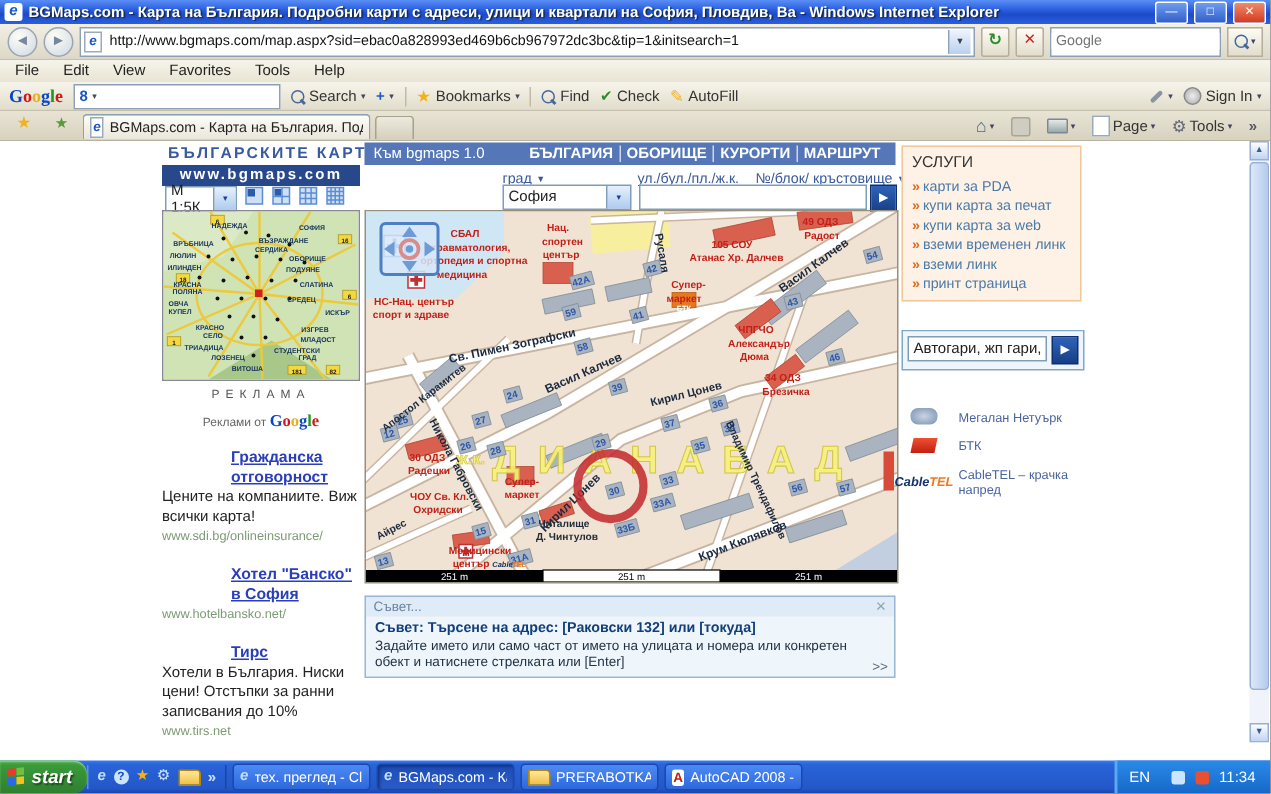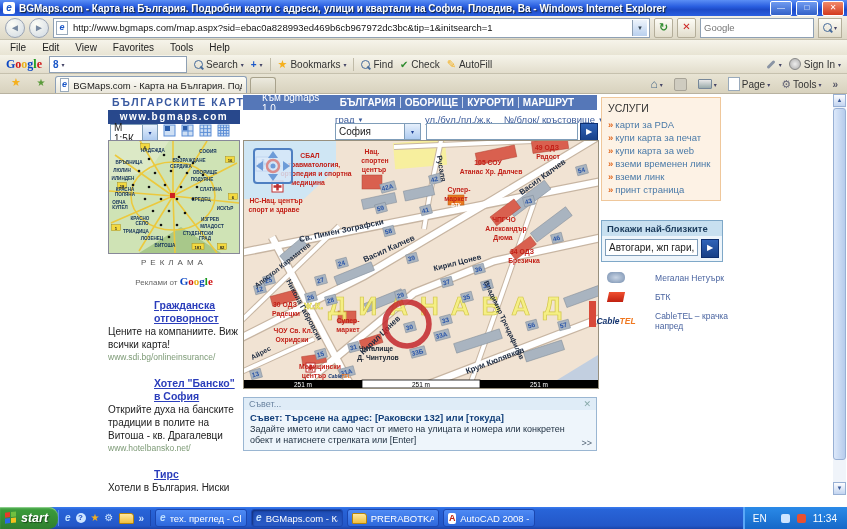--- a/index.html
+++ b/index.html
@@ -89,21 +89,21 @@
   .gear{color:#667;font-size:11px;}
   .chev{color:#556;font-weight:bold;}
   
   .page{position:absolute;left:0;top:93px;width:847px;height:401px;background:#fff;
     overflow:hidden;border-top:1px solid #b8b2a0;}
   .brandtop{position:absolute;left:112px;top:2px;width:128px;color:#3a5aa0;font-weight:bold;
     font-size:10.5px;letter-spacing:1.5px;white-space:nowrap;}
   .brandbar{position:absolute;left:108px;top:16px;width:132px;height:14px;background:#28488c;
     color:#fff;font-weight:bold;letter-spacing:1.5px;text-align:center;line-height:14px;}
   .topbar{position:absolute;left:243px;top:1px;width:354px;height:15px;background:#5577b8;
-    color:#fff;display:flex;align-items:center;padding:0 19px;box-sizing:border-box;}
+    color:#fff;display:flex;align-items:center;padding:0 6px;box-sizing:border-box;}
   .topbar .nav{margin-left:auto;display:flex;font-weight:bold;}
   .topbar .nav span{padding:0 4px;}
   .topbar .nav span + span{border-left:1px solid #cdd8ec;}
   .fieldlabel{position:absolute;color:#3a5a9a;font-size:9.5px;display:flex;gap:3px;
     align-items:center;}
   .xpselect{position:absolute;height:17px;background:#fff;border:1px solid #7f9db9;
     display:flex;align-items:center;box-sizing:border-box;font-size:10px;padding-left:3px;}
   .xpselect .dd{margin-left:auto;width:15px;align-self:stretch;
     background:linear-gradient(#e6f0fc,#aecbf0);border-left:1px solid #7f9db9;
     display:flex;align-items:center;justify-content:center;font-size:6px;color:#1c3f94;}
@@ -126,21 +126,21 @@
     border:1px solid #efc79b;padding:4px 6px;box-sizing:border-box;}
   .services .hd{color:#333;font-size:10.5px;margin-bottom:4px;}
   .svc{color:#4a7aa8;font-size:9.5px;line-height:13px;display:flex;gap:2px;}
   .svc .b{color:#e06820;font-weight:bold;}
   .nearest{position:absolute;left:601px;top:126px;width:120px;border:1px solid #7fa8c8;}
   .nearest .hd{background:#c8e0f0;color:#1a3a5a;font-weight:bold;padding:2px 5px;font-size:9.5px;}
   .nearest .row{display:flex;padding:3px;gap:3px;background:#eef5fb;}
   .nearest .xpselect,.nearest .playbtn{position:static;}
   .nearest .xpselect{flex:1;overflow:hidden;white-space:nowrap;}
   .partners{position:absolute;left:601px;top:178px;width:130px;}
-  .partner{display:flex;align-items:center;gap:24px;margin-bottom:9px;color:#4a64a0;
+  .partner{display:flex;align-items:center;gap:8px;margin-bottom:9px;color:#4a64a0;
     font-size:8.5px;line-height:10px;}
   .p-ic{width:30px;display:flex;justify-content:center;flex-shrink:0;}
   .megalan{width:18px;height:11px;border-radius:5px;background:radial-gradient(#c8d4e4,#7890b0);}
   .btkicon{width:16px;height:10px;background:linear-gradient(#f05030,#c02010);
     transform:skewX(-12deg);}
   .cabletxt{font-weight:bold;font-style:italic;font-size:8.5px;color:#13336e;}
   .cabletxt .o{color:#f07820;}
   
   .mapwrap{position:absolute;left:243px;top:46px;width:354px;height:247px;
     border:1px solid #98907e;box-sizing:content-box;}
@@ -478,21 +478,20 @@
         <span>Реклами от</span>
         <span class="glogo"><span class="gl0">G</span><span class="gl1">o</span><span class="gl2">o</span><span class="gl3">g</span><span class="gl4">l</span><span class="gl5">e</span></span>
       </div>
       <div class="ad">
         <div class="adtitle">Гражданска отговорност</div>
         <div class="adbody">Цените на компаниите. Виж всички карта!</div>
         <div class="adurl">www.sdi.bg/onlineinsurance/</div>
       </div>
       <div class="ad">
         <div class="adtitle">Хотел "Банско" в София</div>
-        <div class="adbody">Открийте духа на банските традиции в полите на Витоша - кв. Драгалевци</div>
         <div class="adurl">www.hotelbansko.net/</div>
       </div>
       <div class="ad">
         <div class="adtitle">Тирс</div>
         <div class="adbody">Хотели в България. Ниски цени! Отстъпки за ранни записвания до 10%</div>
         <div class="adurl">www.tirs.net</div>
       </div>
 
     </div>
 
@@ -736,21 +735,20 @@
           <span class="b">»</span>
           <span>вземи линк</span>
         </div>
       <div class="svc">
           <span class="b">»</span>
           <span>принт страница</span>
         </div>
     </div>
 
     <div class="nearest">
-      <div class="hd">Покажи най-близките</div>
       <div class="row">
         <div class="xpselect">
           <span>Автогари, жп гари, аеро</span>
 
         </div>
         <div class="playbtn">▶</div>
       </div>
     </div>
 
     <div class="partners">

